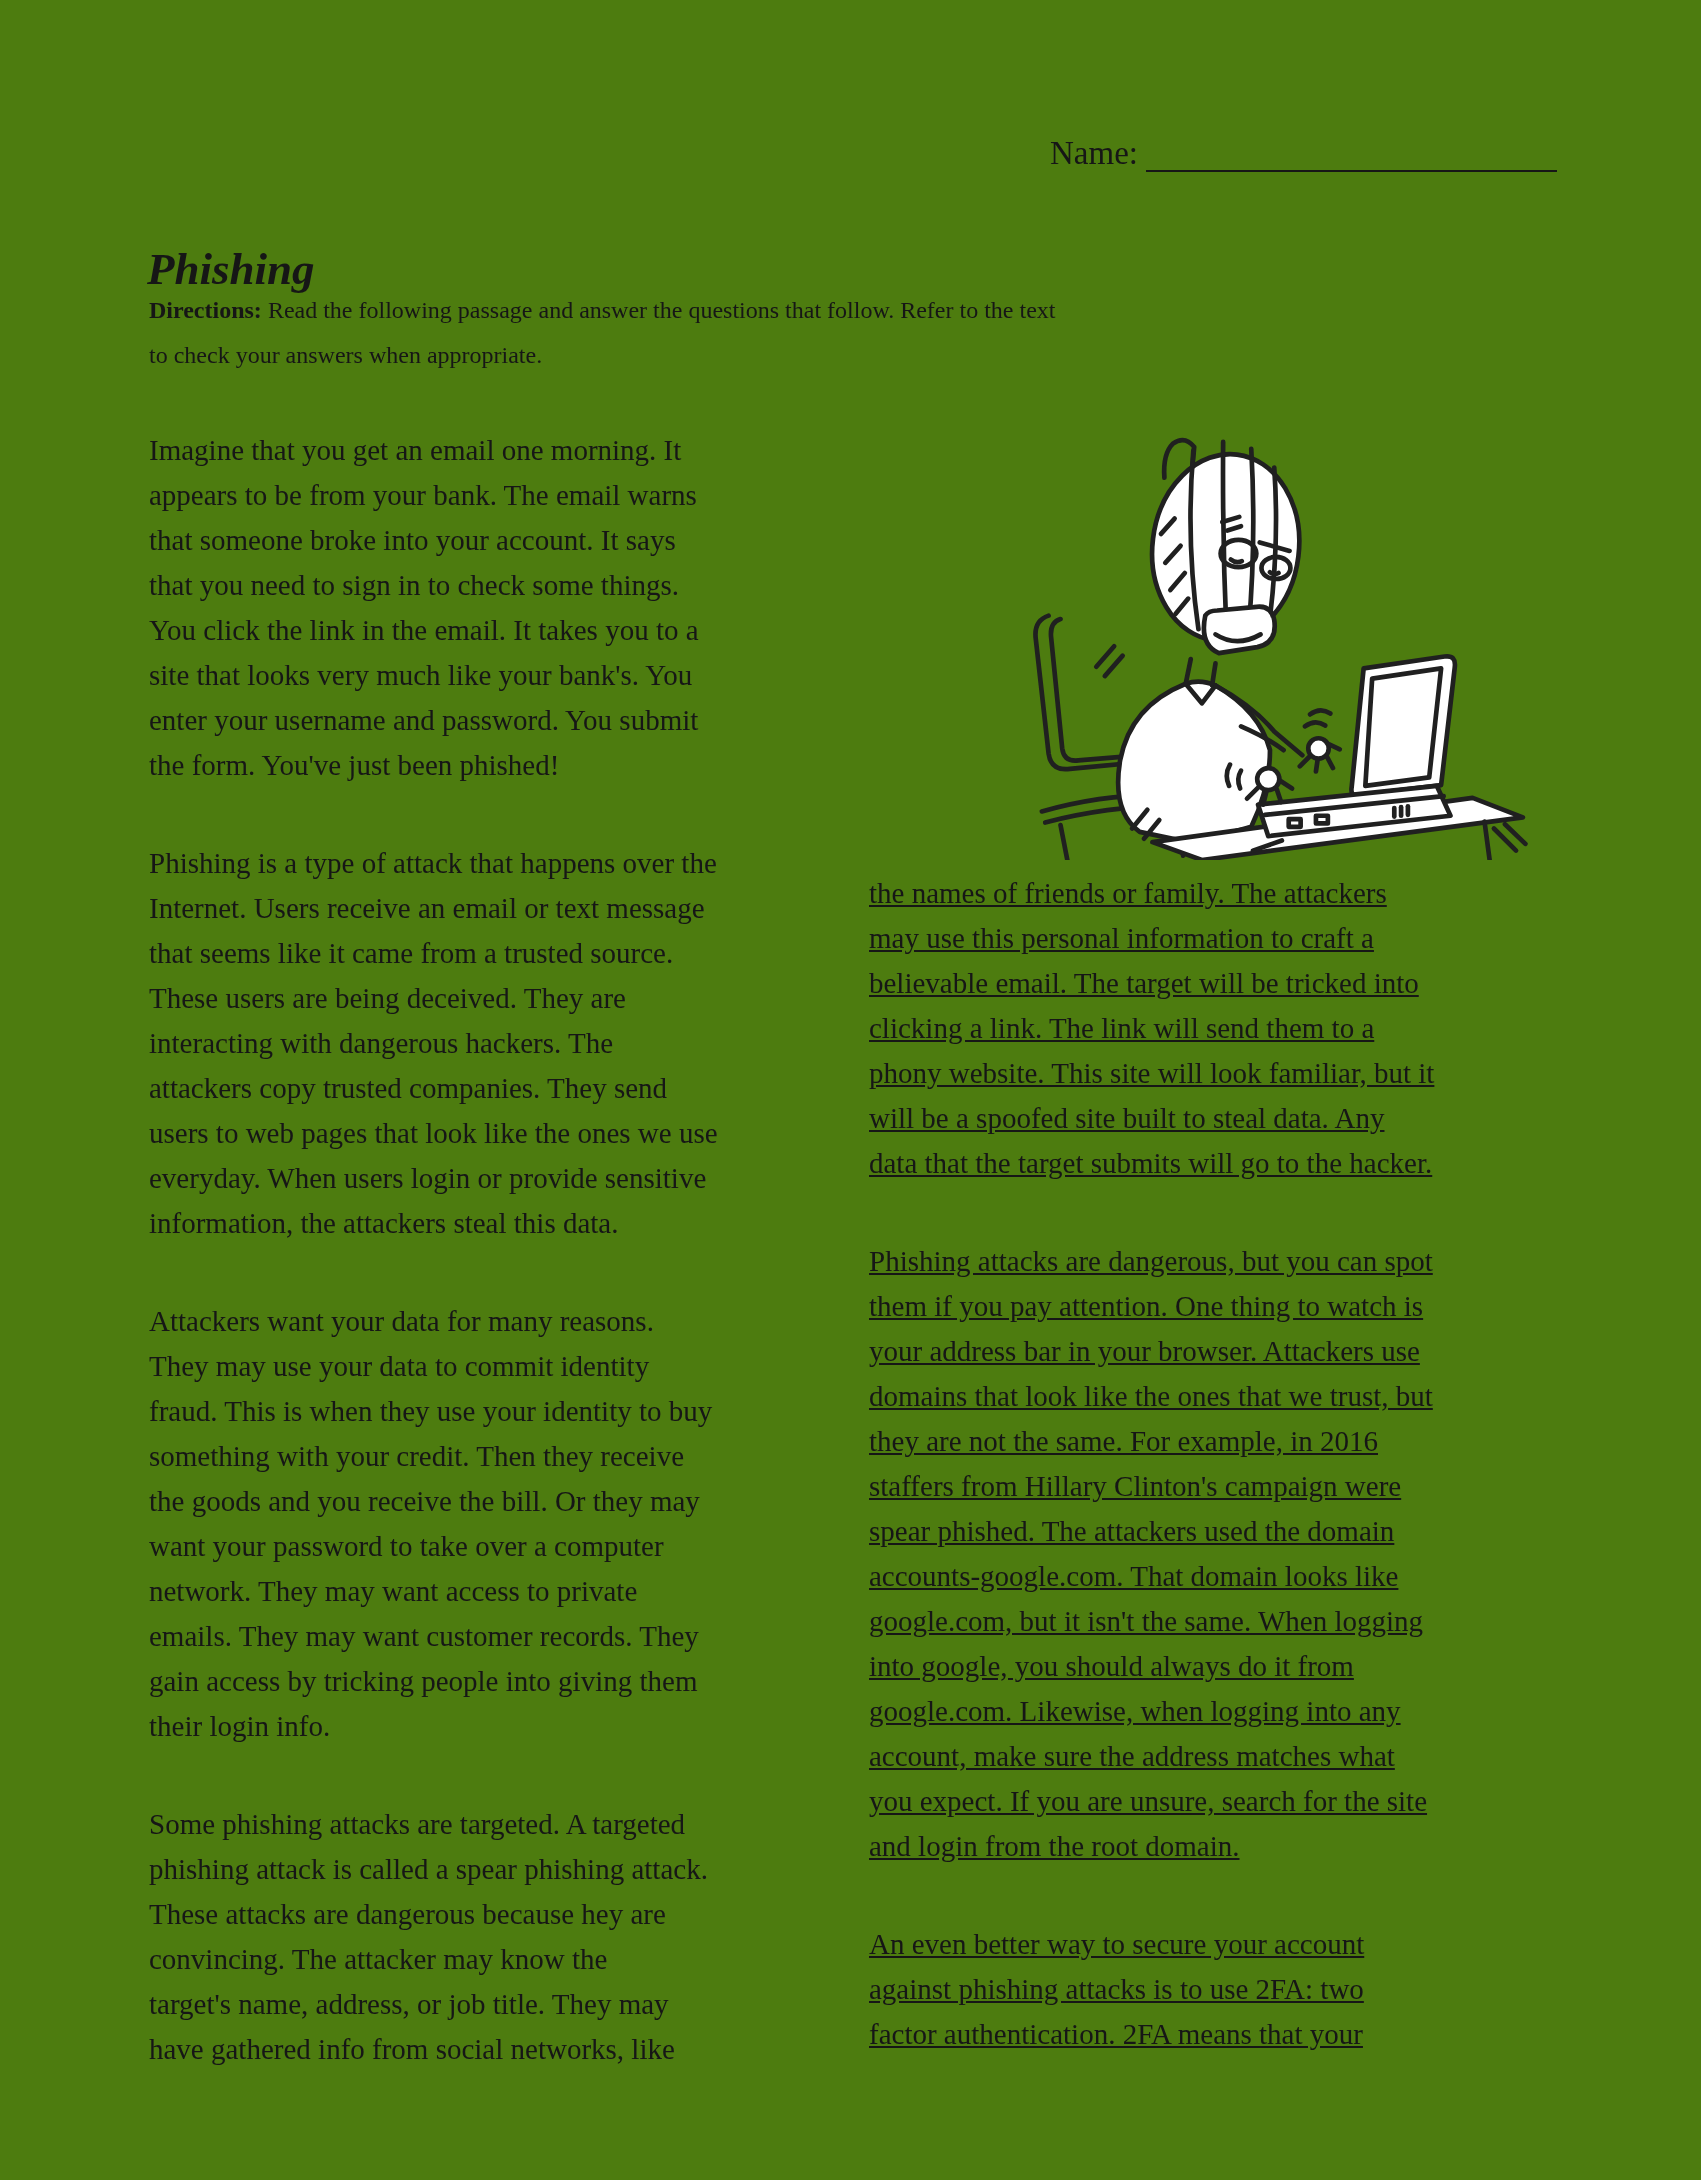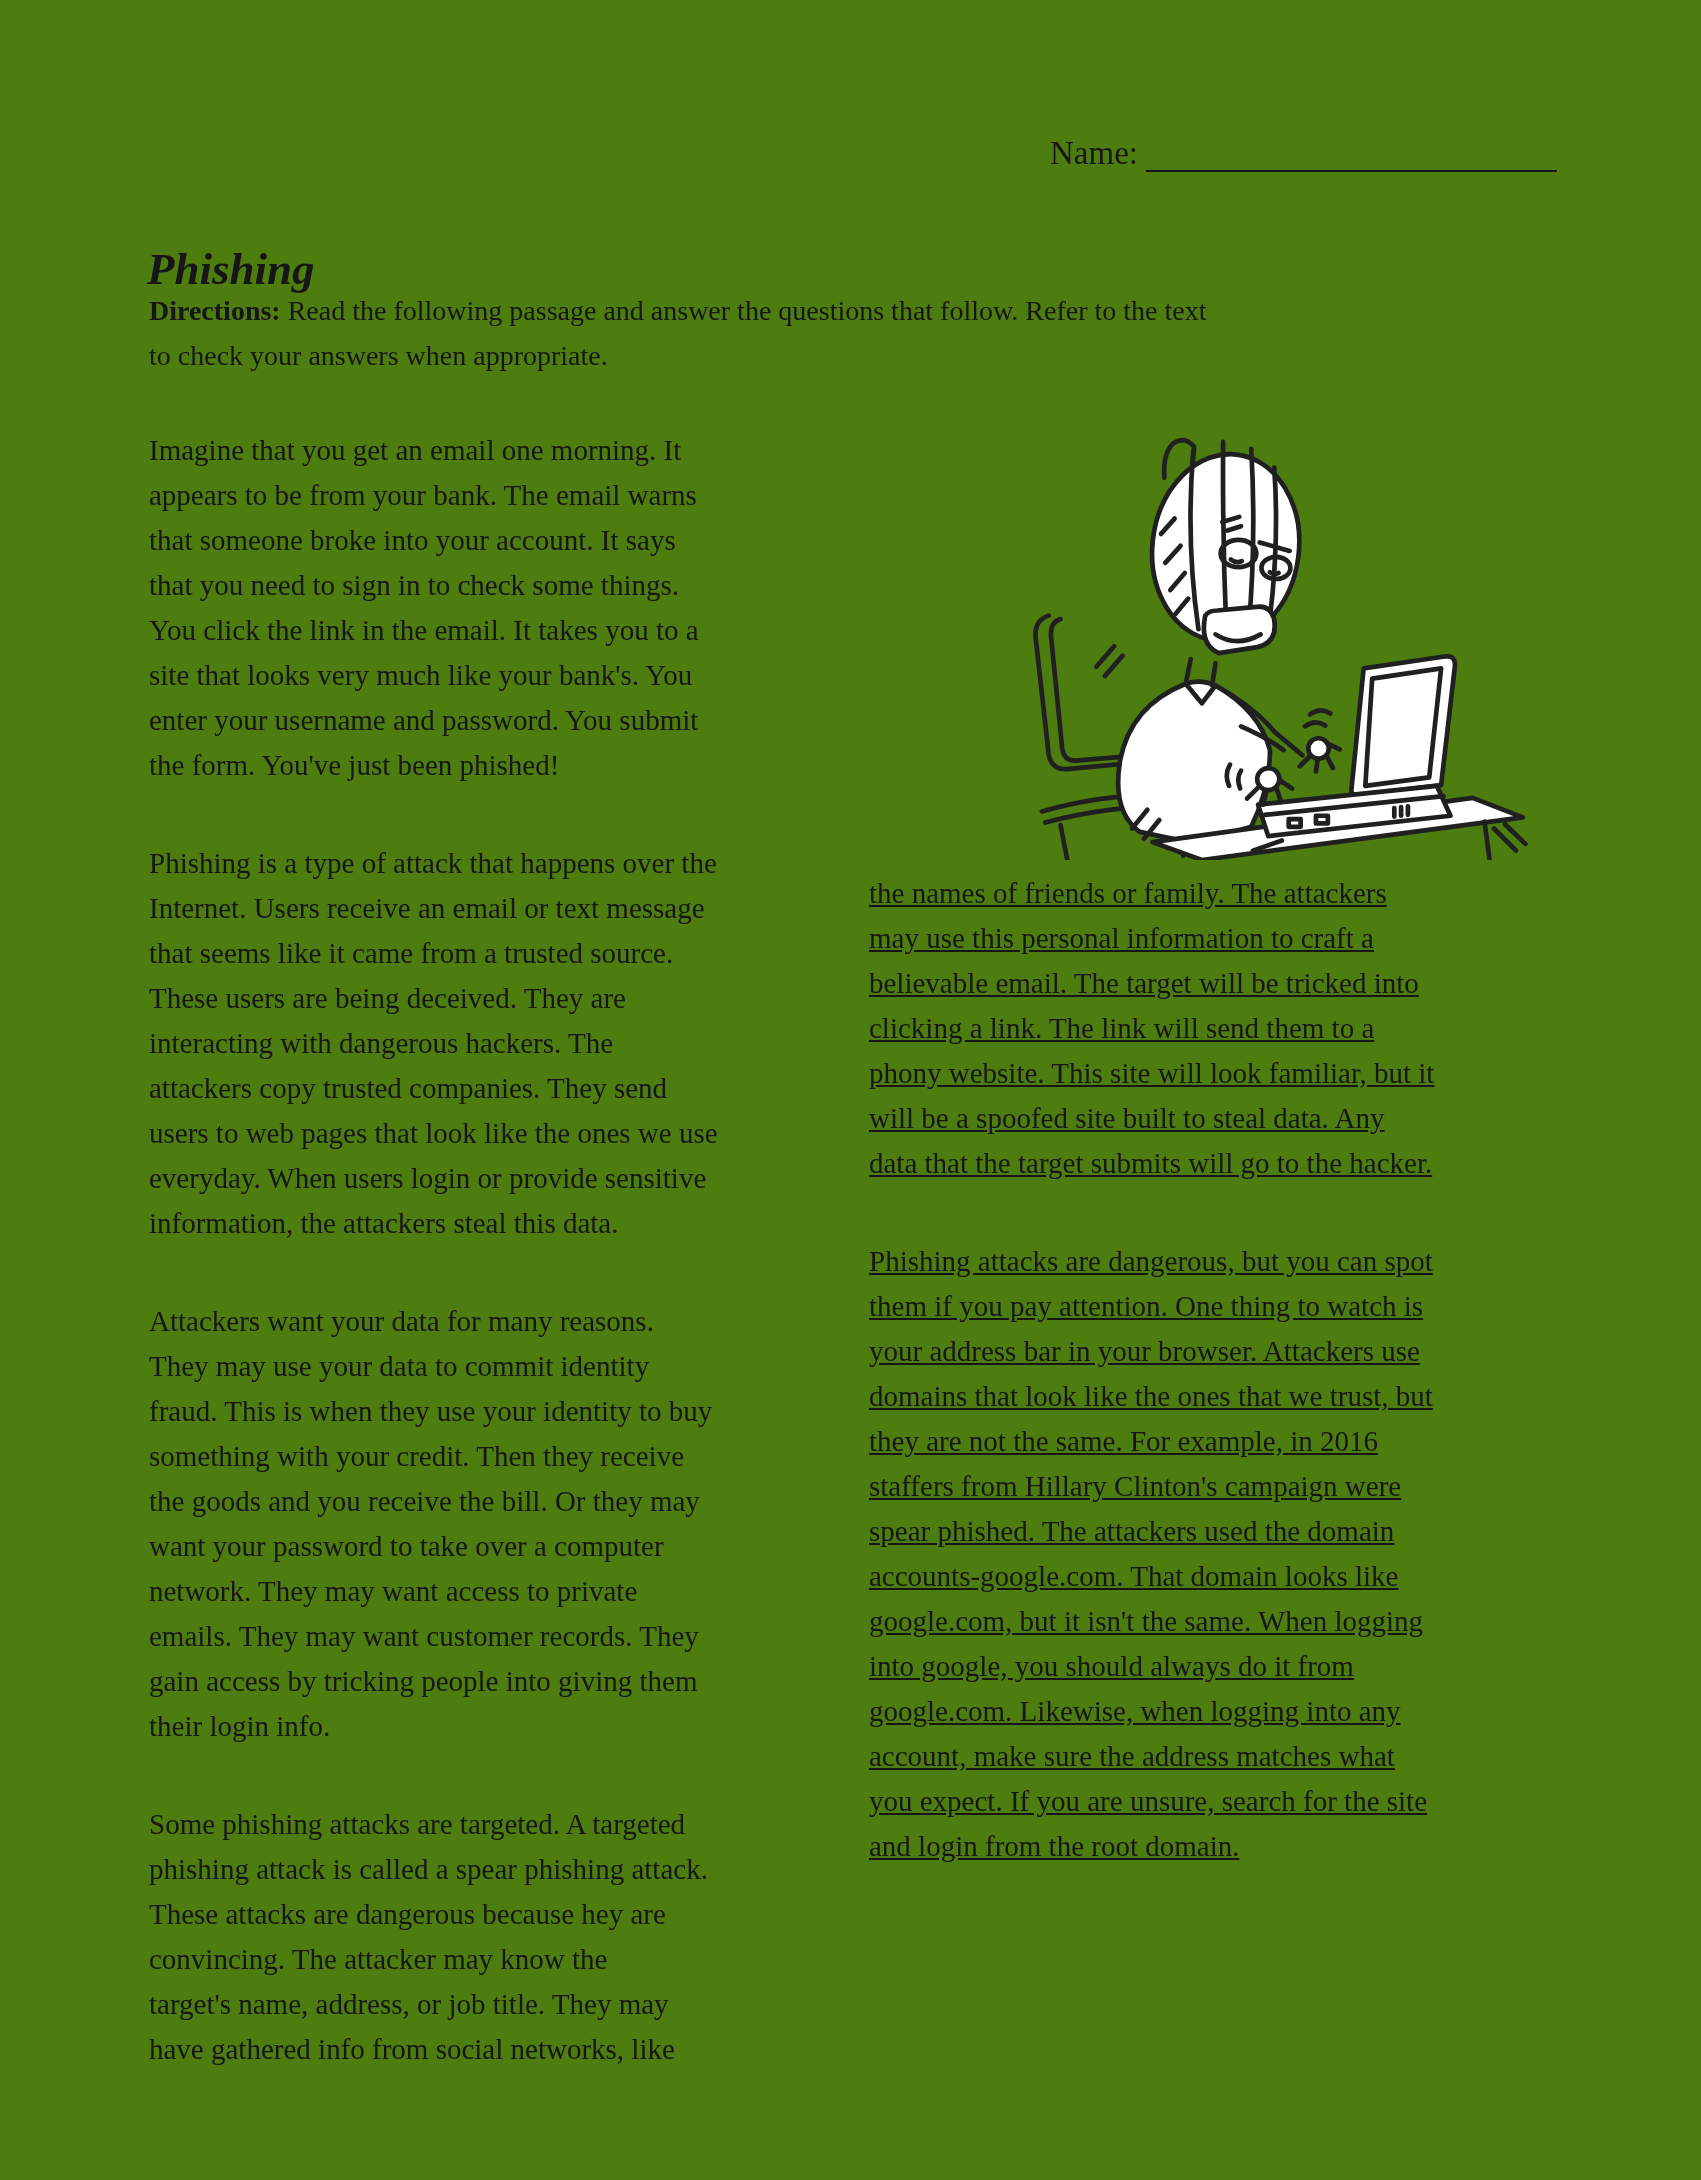--- a/index.html
+++ b/index.html
@@ -45,21 +45,21 @@
     line-height: 1.1;
     font-weight: bold;
     font-style: italic;
   }
   .directions {
     position: absolute;
     left: 149px;
     top: 288px;
     width: 1414px;
     margin: 0;
-    font-size: 28px;
+    font-size: 24px;
     line-height: 45px;
   }
   .directions .bold { font-weight: bold; }
   .directions .dir-text { white-space: pre; }
   .col {
     position: absolute;
     font-size: 29px;
     line-height: 45px;
   }
   .col-left { left: 149px; top: 428px; width: 707px; }
@@ -228,16 +228,19 @@
 they are not the same. For example, in 2016
 staffers from Hillary Clinton's campaign were
 spear phished. The attackers used the domain
 accounts-google.com. That domain looks like
 google.com, but it isn't the same. When logging
 into google, you should always do it from
 google.com. Likewise, when logging into any
 account, make sure the address matches what
 you expect. If you are unsure, search for the site
 and login from the root domain.</div>
+    <div class="para">An even better way to secure your account
+against phishing attacks is to use 2FA: two
+factor authentication. 2FA means that your</div>
   </div>
 
 </div>
 
 
 </body></html>

